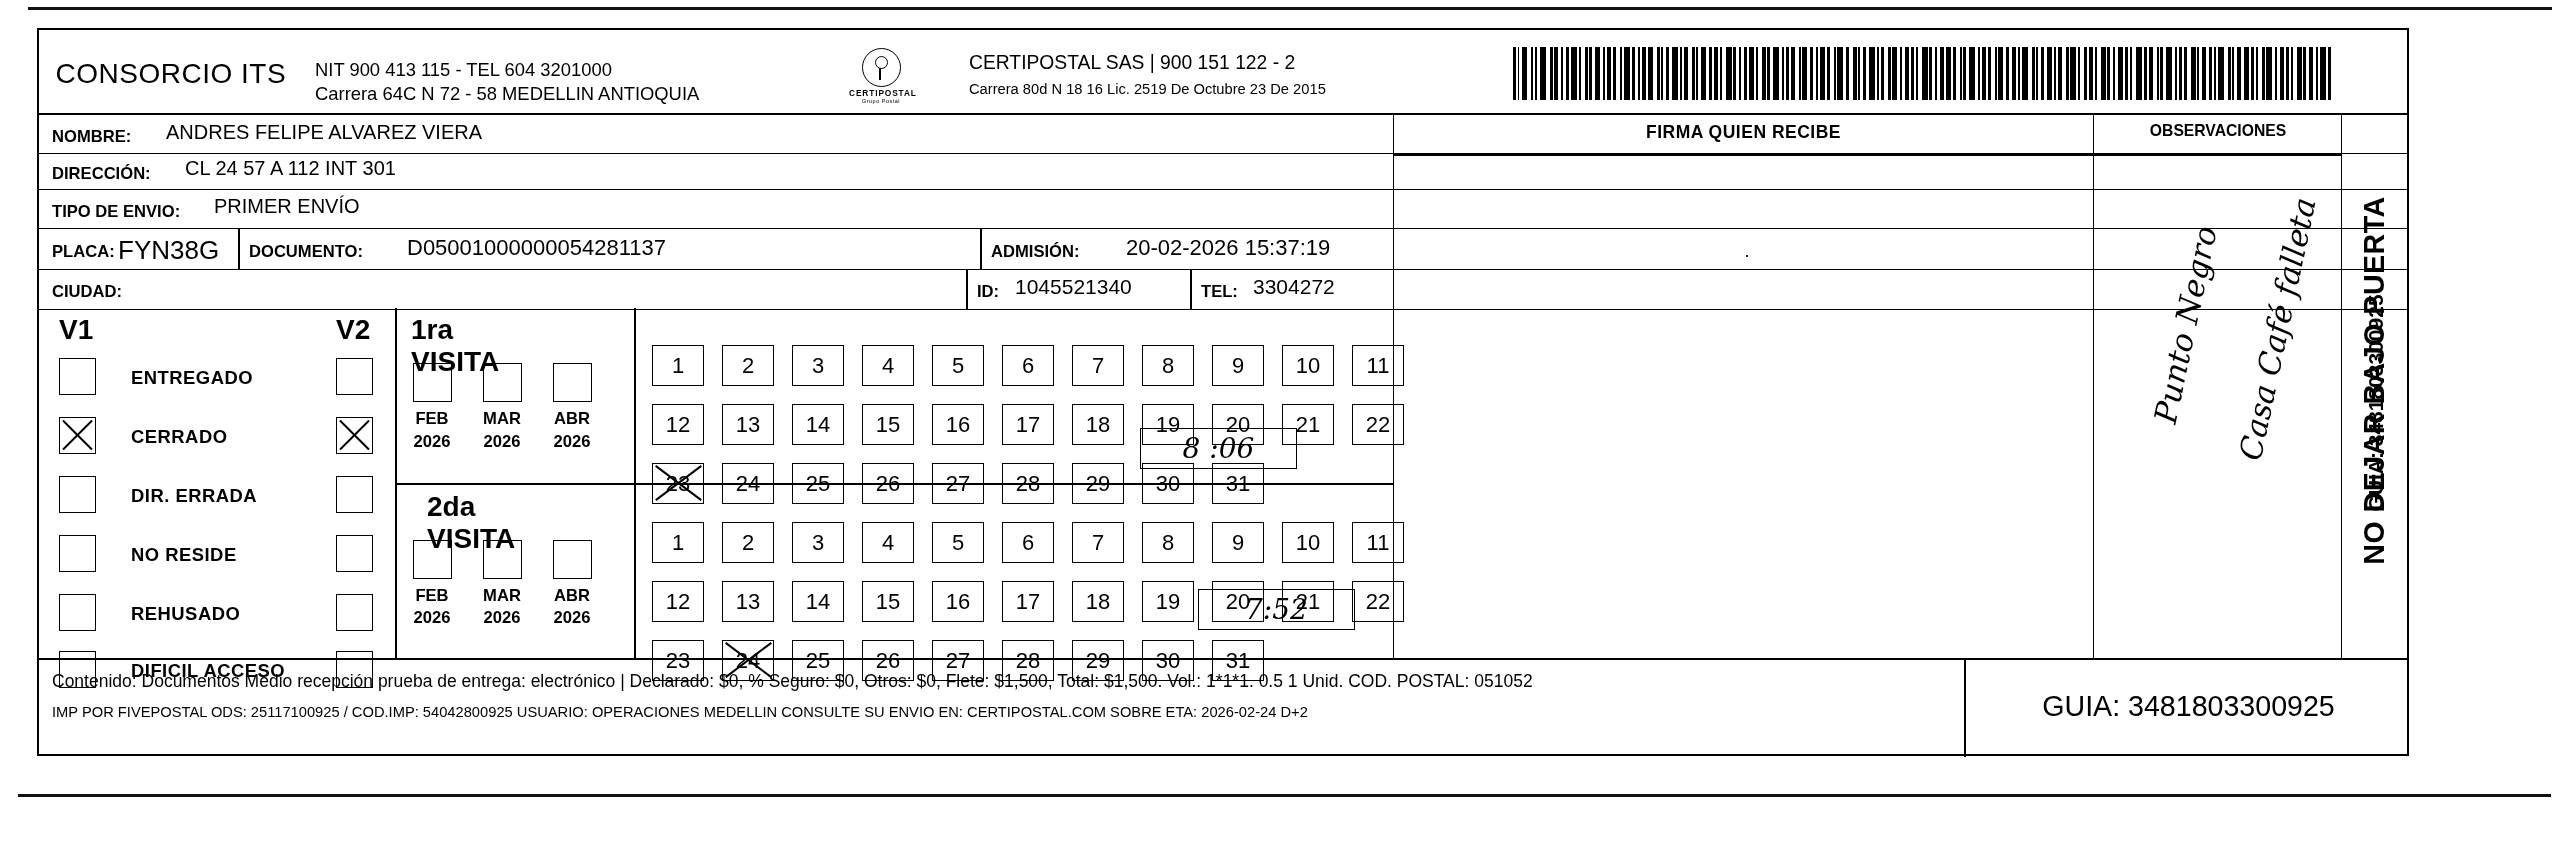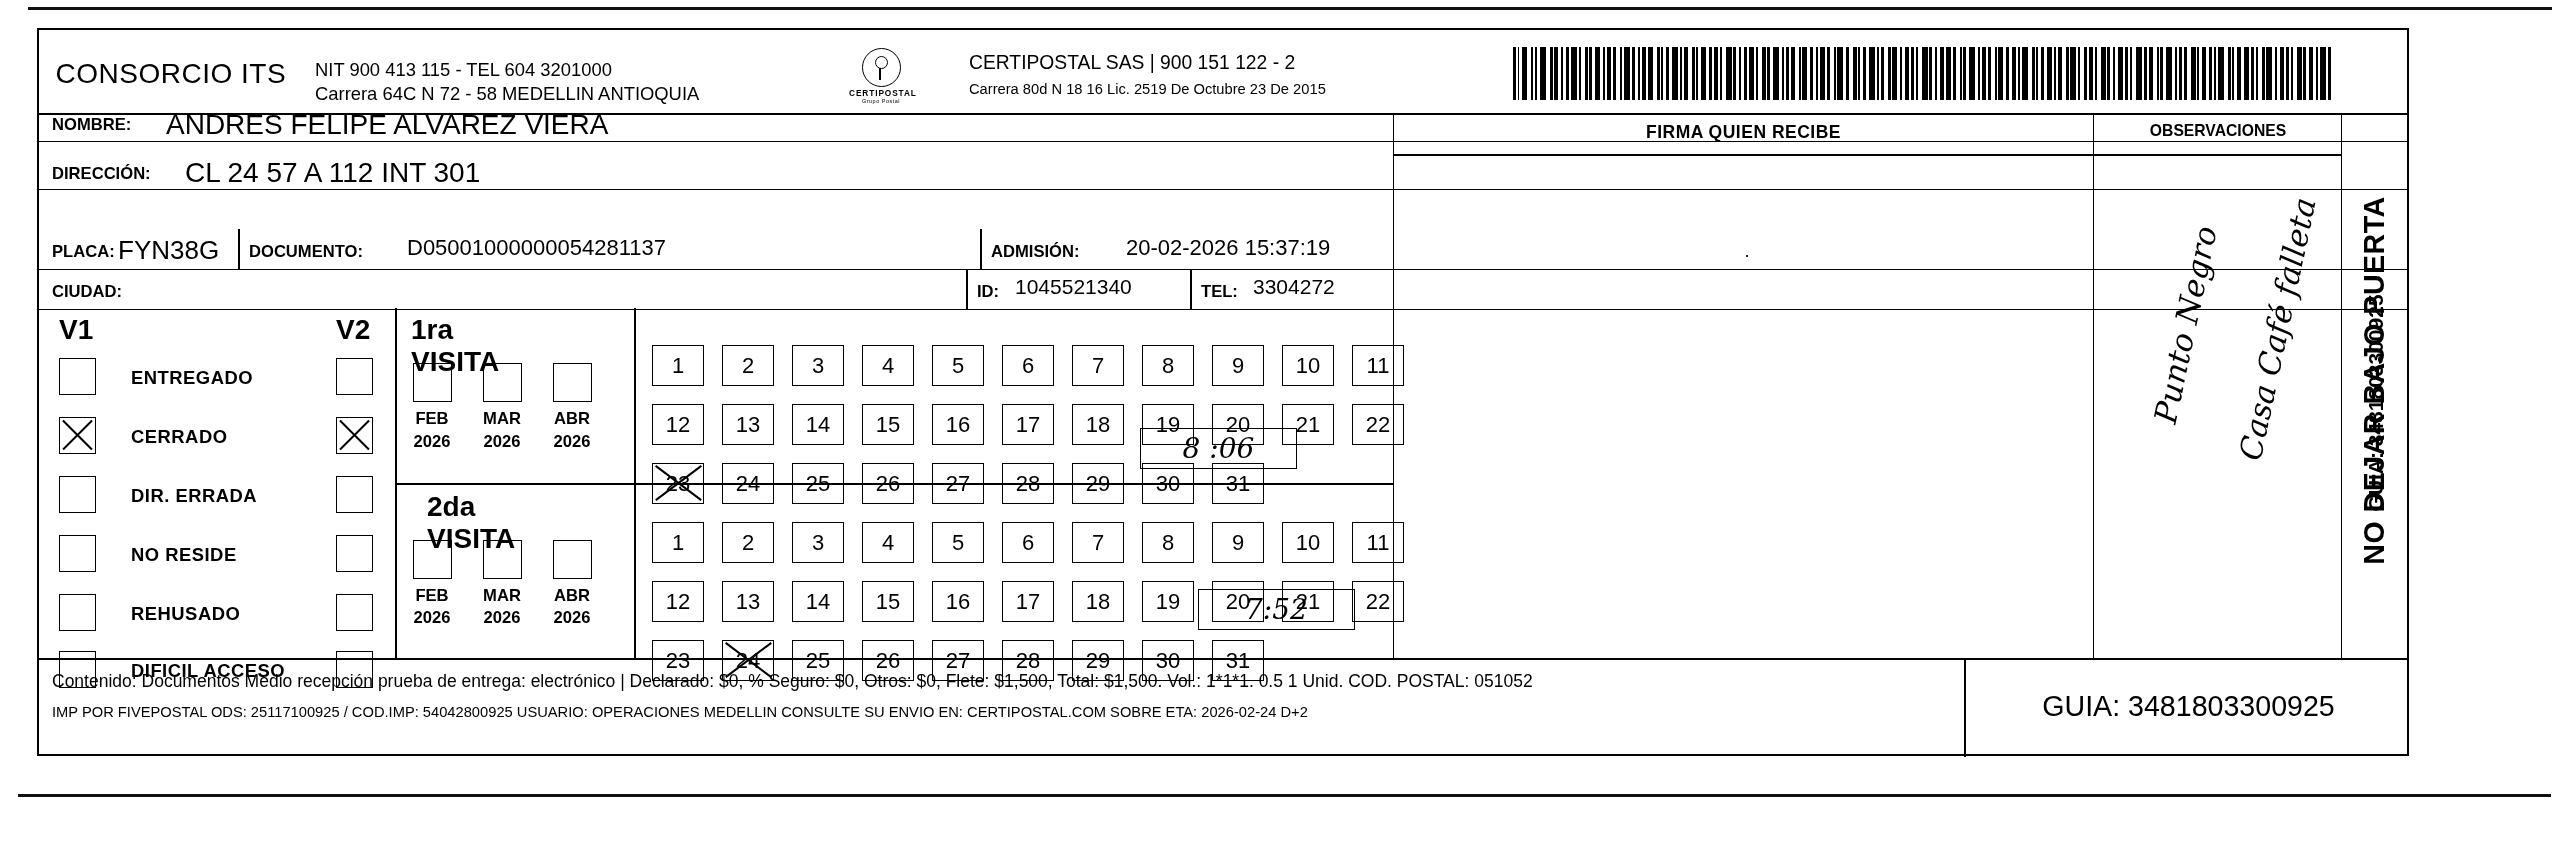--- a/index.html
+++ b/index.html
@@ -20,24 +20,24 @@
   .hdr-logo .lg1{font-size:8.3px;font-weight:bold;letter-spacing:0.9px;margin-top:0.9px;}
   .hdr-logo .lg2{font-size:5.5px;letter-spacing:0.5px;}
   .hdr-cert{position:absolute;left:930px;top:20px;font-size:19.3px;line-height:26px;}
   .hdr-cert .small{font-size:14.7px;}
   .barcode{position:absolute;left:1474px;top:16.6px;width:820px;height:53px;}
   .barcode i{position:absolute;top:0;height:100%;background:#000;}
 
   
   .row{position:absolute;left:0;width:100%;box-sizing:border-box;border-bottom:1.8px solid #000;}
   .lbl{font-size:16.6px;font-weight:bold;}
-  .val{font-size:28px;}
+  .val{font-size:20px;}
   .cellpad{position:absolute;left:13px;}
 
-  .r-nombre{top:73px;height:39px;}
+  .r-nombre{top:85px;height:39px;}
   .r-direccion{top:123px;height:37px;}
   .r-tipo{top:160px;height:39px;}
   .r-placa{top:199px;height:41px;}
   .r-ciudad{top:239px;height:41px;}
 
   .vline{position:absolute;background:#000;width:1.8px;}
 
   
   .firma-box{position:absolute;left:1354px;top:85px;width:700px;height:543px;box-sizing:border-box;border-left:1.8px solid #000;}
   .firma-title{position:absolute;left:0;top:7.4px;width:100%;text-align:center;font-size:17.5px;font-weight:bold;letter-spacing:0.5px;}
@@ -252,20 +252,24 @@
     <div class="row r-nombre">
       <span class="cellpad lbl" style="top:12px">NOMBRE:</span>
       <span class="cellpad val" style="left:127px;top:5.5px">ANDRES FELIPE ALVAREZ VIERA</span>
     </div>
 
     <div class="row r-direccion">
       <span class="cellpad lbl" style="top:11px">DIRECCIÓN:</span>
       <span class="cellpad val" style="left:146px;top:3.7px">CL 24 57 A 112 INT 301</span>
     </div>
 
+    <div class="row r-tipo">
+      <span class="cellpad lbl" style="top:12px">TIPO DE ENVIO:</span>
+      <span class="cellpad val" style="left:175px;top:4.6px">PRIMER ENVÍO</span>
+    </div>
 
     <div class="row r-placa">
       <span class="cellpad lbl" style="top:13px">PLACA:</span>
       <span class="cellpad val" style="left:79px;top:5.5px;font-size:26px">FYN38G</span>
       <div class="vline" style="left:199px;top:0;height:41px"></div>
       <span class="cellpad lbl" style="left:210px;top:13px">DOCUMENTO:</span>
       <span class="cellpad val" style="left:368px;top:5.5px;font-size:22px">D05001000000054281137</span>
       <div class="vline" style="left:941px;top:0;height:41px"></div>
       <span class="cellpad lbl" style="left:952px;top:13px">ADMISIÓN:</span>
       <span class="cellpad val" style="left:1087px;top:5.5px;font-size:22px">20-02-2026 15:37:19</span>

